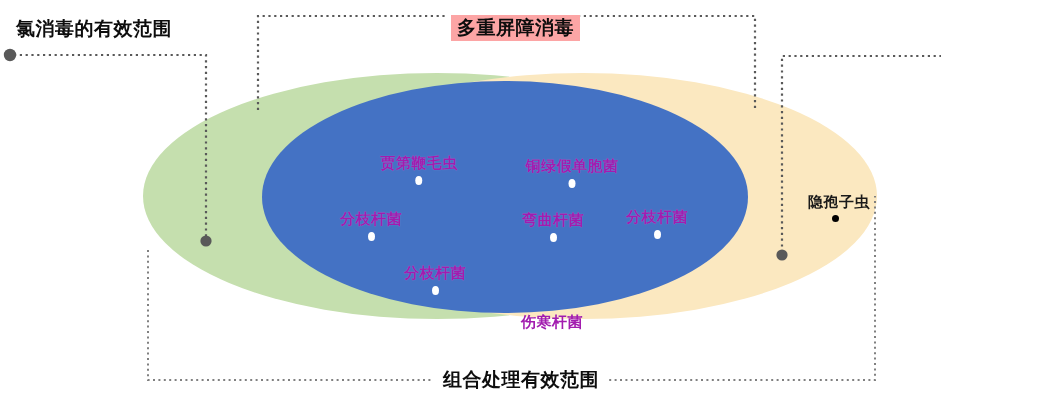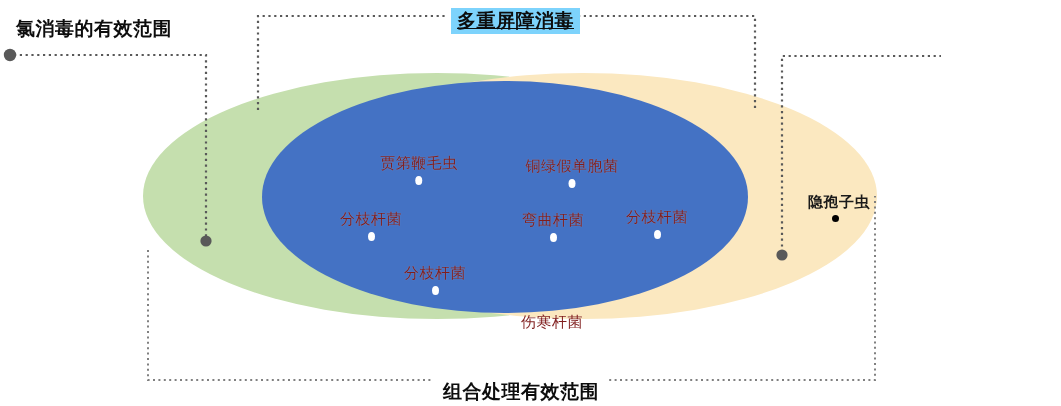--- a/index.html
+++ b/index.html
@@ -29,35 +29,35 @@
   .outer-label {
     position: absolute;
     font-size: 19px;
     font-weight: 700;
     color: #0d0d0d;
     white-space: nowrap;
     letter-spacing: 0.5px;
   }
   #label-chlorine { left: 16px;  top: 16px; }
   #label-uv       { left: 793px; top: 16px; }
-  #label-multi    { left: 451px; top: 8px;  background: #7dd3fc; padding: 0 6px; text-decoration: underline; }
-  #label-combined { left: 436px; top: 367px; background: #ffffff; padding: 0 7px; margin-top: 12px; }
+  #label-multi    { left: 451px; top: 15px;  background: #fca5a5; padding: 0 6px; }
+  #label-combined { left: 436px; top: 367px; background: #ffffff; padding: 0 7px; }
 
   
   .organism {
     position: absolute;
     white-space: nowrap;
     transform: translateX(-50%);
     text-align: center;
   }
   .organism .org-name {
     display: block;
     font-size: 15px;
-    font-weight: 400;
-    color: #7f1d1d;
+    font-weight: 700;
+    color: #a21caf;
     letter-spacing: 0.5px;
     line-height: 1.1;
     text-shadow: 0 0 1px rgba(255,255,255,0.35);
   }
   .organism .org-dot {
     display: block;
     width: 7px;
     height: 9px;
     margin: 4px auto 0 auto;
     border-radius: 50%;

